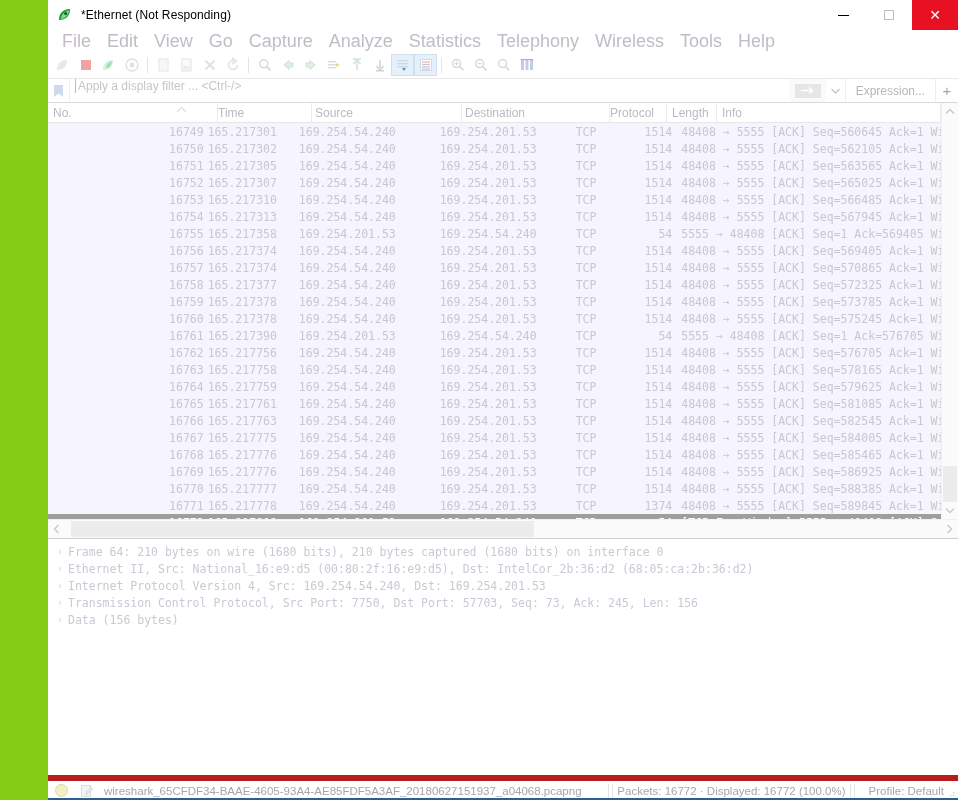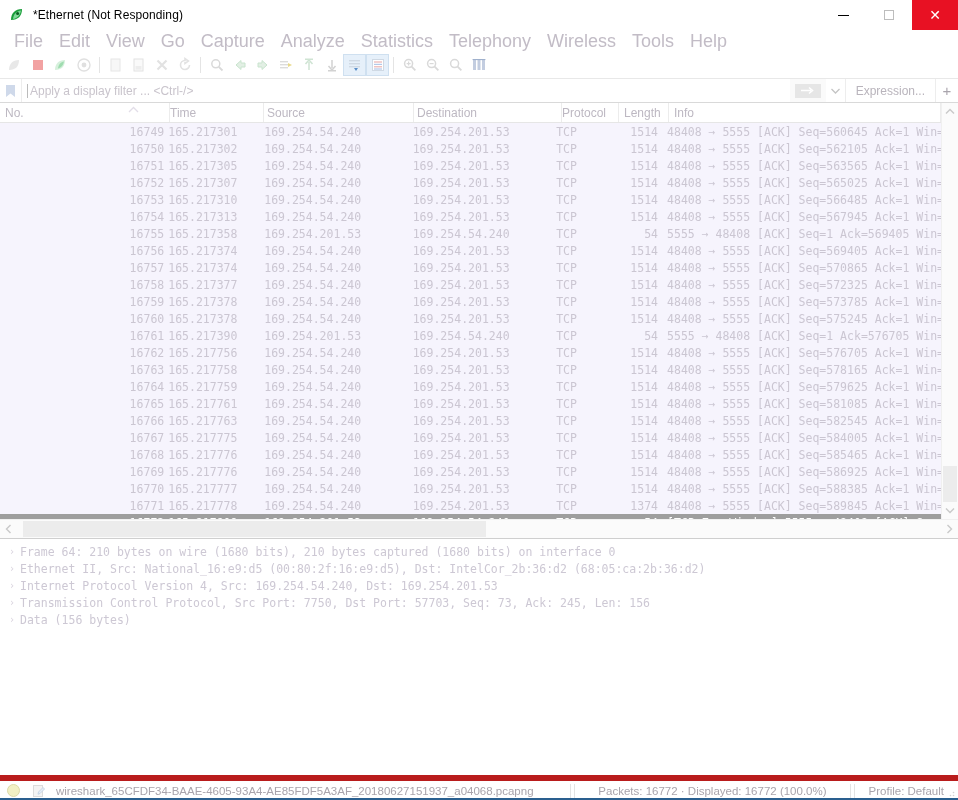--- a/index.html
+++ b/index.html
@@ -9,20 +9,21 @@
     background: #ffffff;
     font-family: "Liberation Sans", sans-serif;
     overflow: hidden;
   }
   #app {
     width: 958px; height: 800px;
     position: relative;
     display: flex;
     flex-direction: column;
     background: #84cc16;
+    padding-left: 48px;
   }
 
   
   .titlebar {
     height: 30px;
     display: flex;
     align-items: stretch;
     background: #ffffff;
     flex: 0 0 30px;
   }
@@ -105,21 +106,21 @@
     border-bottom: 1px solid #d9d9d9;
     background: #ffffff;
   }
   .filter-bookmark {
     width: 22px;
     display: flex; align-items: center; justify-content: center;
     border-right: 1px solid #ededed;
   }
   .filter-input {
     flex: 1 1 auto;
-    display: flex; align-items: center;
+    display: flex; align-items: flex-start;
     padding-left: 5px;
     font-size: 12px;
     color: #c9c4cc;
     position: relative;
     background: #ffffff;
     min-width: 0;
   }
   .filter-caret {
     width: 1px; height: 14px; background: #bbb;
     margin-right: 2px;
@@ -844,21 +845,21 @@
         <rect x="1.5" y="1.5" width="9" height="11" fill="#f4f4f4" stroke="#dcdcdc"></rect>
         <path d="M8 9.5 L12.5 5 L11 3.5 L6.5 8 L6 10.2 Z" fill="#e6eef7" stroke="#c9d6e6"></path>
       </svg>
     </div>
     <div class="sb-file">wireshark_65CFDF34-BAAE-4605-93A4-AE85FDF5A3AF_20180627151937_a04068.pcapng</div>
 
     <div style="flex:1 1 auto"></div>
 
     <div class="sb-sep2"></div>
     <div class="sb-sep2" style="margin-left:3px"></div>
-    <div class="sb-packets" style="margin:0 23px">Packets: 16772 · Displayed: 16772 (100.0%)</div>
+    <div class="sb-packets" style="margin:0 4px">Packets: 16772 · Displayed: 16772 (100.0%)</div>
     <div class="sb-sep2"></div>
     <div class="sb-sep2" style="margin-left:3px"></div>
     <div class="sb-profile" style="margin:0 14px">Profile: Default</div>
 
     <div class="sb-grip">
       <svg width="10" height="10" viewBox="0 0 10 10">
         <circle cx="8.5" cy="8.5" r="0.8" fill="#d2d2d2"></circle>
         <circle cx="5.5" cy="8.5" r="0.8" fill="#d2d2d2"></circle>
         <circle cx="8.5" cy="5.5" r="0.8" fill="#d2d2d2"></circle>
       </svg>

